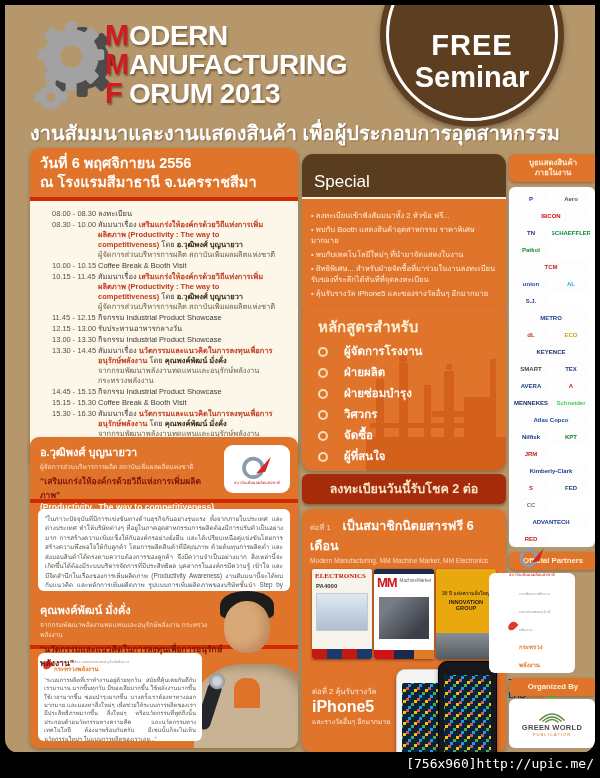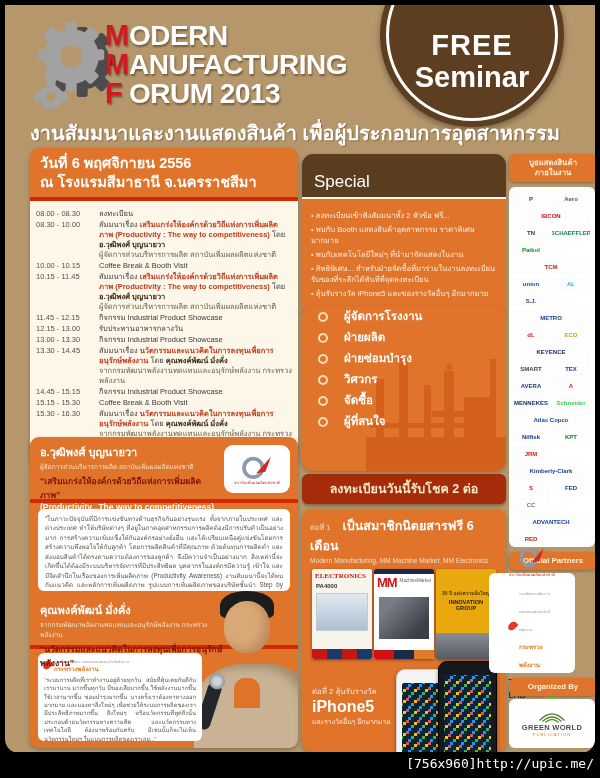--- a/index.html
+++ b/index.html
@@ -26,21 +26,21 @@
   .tagline{position:absolute;left:25px;top:112px;width:560px;color:#fff;font-weight:bold;
            font-size:20px;text-shadow:1px 1px 1px rgba(60,35,0,.4);white-space:nowrap}
 
   
   .sched{position:absolute;left:25px;top:143px;width:268px;box-shadow:0 2px 4px rgba(0,0,0,.25);
          border-radius:9px}
   .sched-head{background:#e1742b;border-radius:9px 9px 0 0;padding:6px 10px 5px;color:#fff;
               font-weight:bold;font-size:14.5px;line-height:19px}
   .redline{height:4px;background:#cf2a02}
   .sched-body{background:#fdf7ea;border-radius:0 0 9px 9px;padding:7px 6px 6px}
-  .srow{display:flex;gap:18px;font-size:7.5px;line-height:10px;margin:1px 0;color:#3a3a3a}
+  .srow{display:flex;gap:1px;font-size:7.5px;line-height:10px;margin:1px 16px;color:#3a3a3a}
   .stime{min-width:45px;white-space:nowrap;color:#55504a}
   .sdesc{flex:1}
   .hl{color:#c03a1e;font-weight:bold}
   .sname{font-weight:bold;color:#3a2a10}
   .ssub{display:block;color:#6a5b49}
 
   
   .speakers{position:absolute;left:25px;top:432px;width:268px;height:311px;background:#e1742b;
             border-radius:9px;box-shadow:0 2px 4px rgba(0,0,0,.25)}
   .sp-head{position:absolute;left:0;right:0;padding:6px 10px 0;box-sizing:border-box;z-index:3}
@@ -423,20 +423,21 @@
         <rect x="120" y="44" width="7" height="86"></rect>
         <rect x="140" y="30" width="10" height="100"></rect>
         <rect x="160" y="56" width="26" height="74"></rect>
         <rect x="186" y="18" width="6" height="112"></rect>
         <circle cx="99" cy="18" r="4"></circle>
         <circle cx="145" cy="26" r="3"></circle>
         <rect x="128" y="70" width="62" height="6"></rect>
         <rect x="66" y="82" width="122" height="5"></rect>
       </g>
     </svg>
+    <div class="course-head">หลักสูตรสำหรับ</div>
     <div class="course-item">
         <span class="ring"></span>
         <span>ผู้จัดการโรงงาน</span>
       </div>
       <div class="course-item">
         <span class="ring"></span>
         <span>ฝ่ายผลิต</span>
       </div>
       <div class="course-item">
         <span class="ring"></span>

